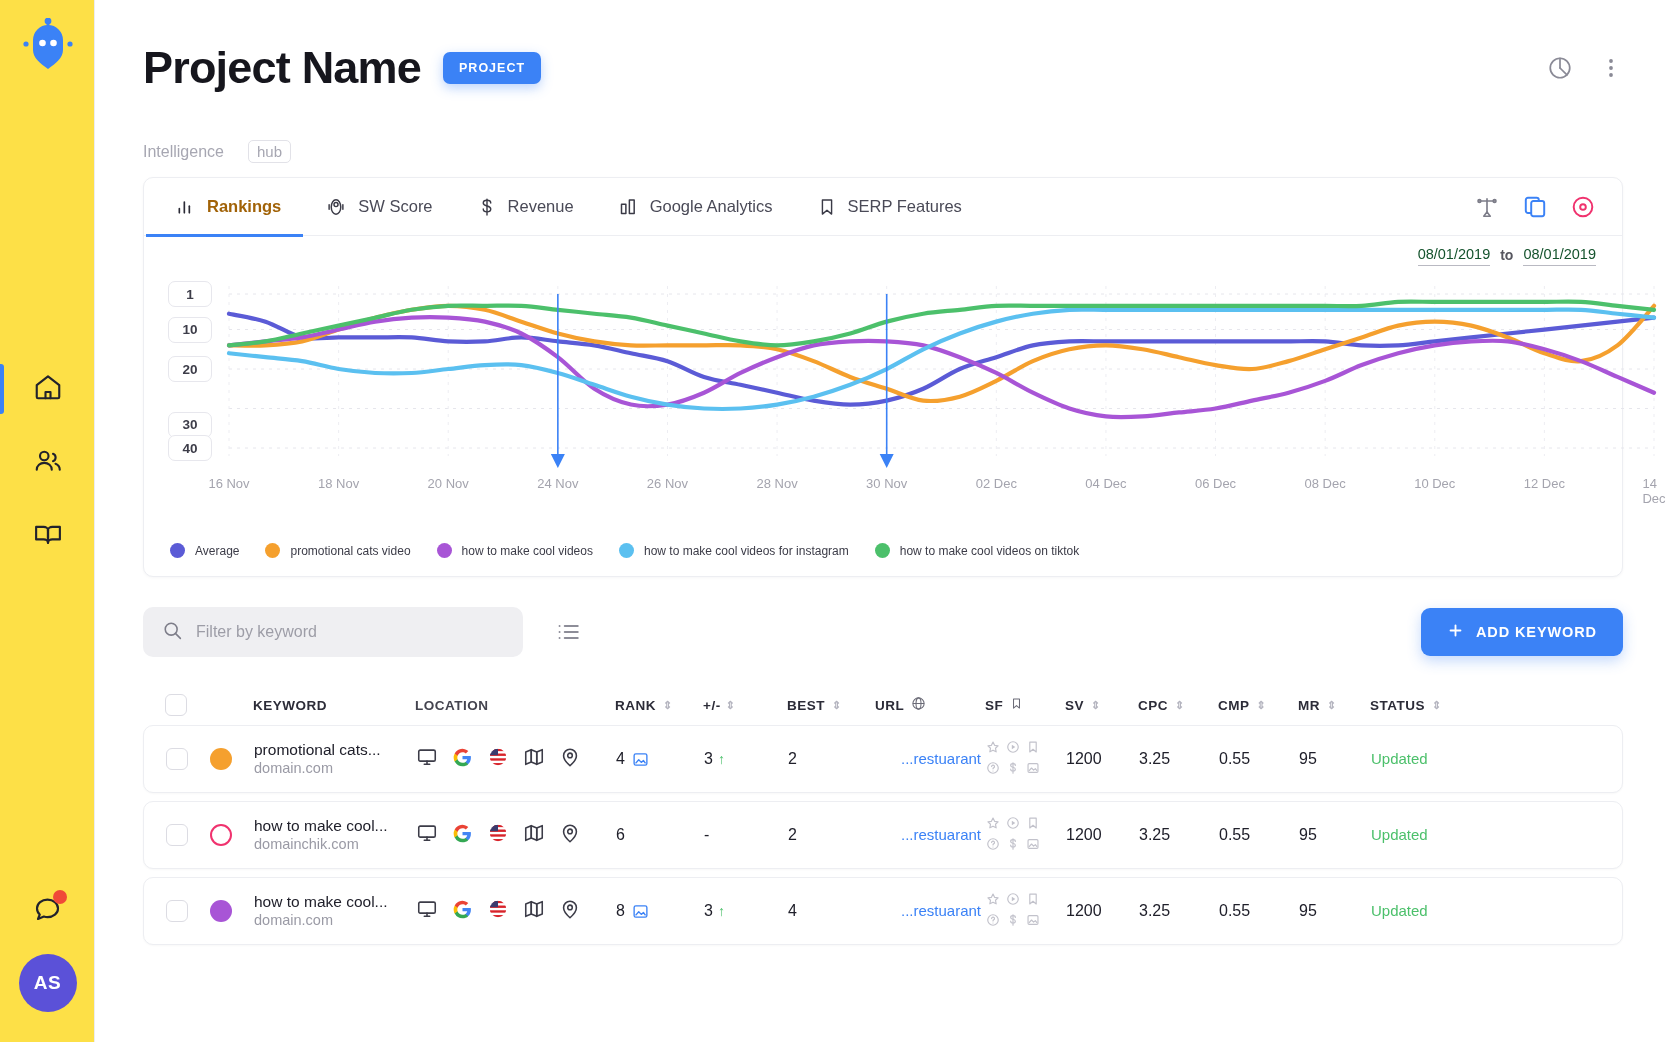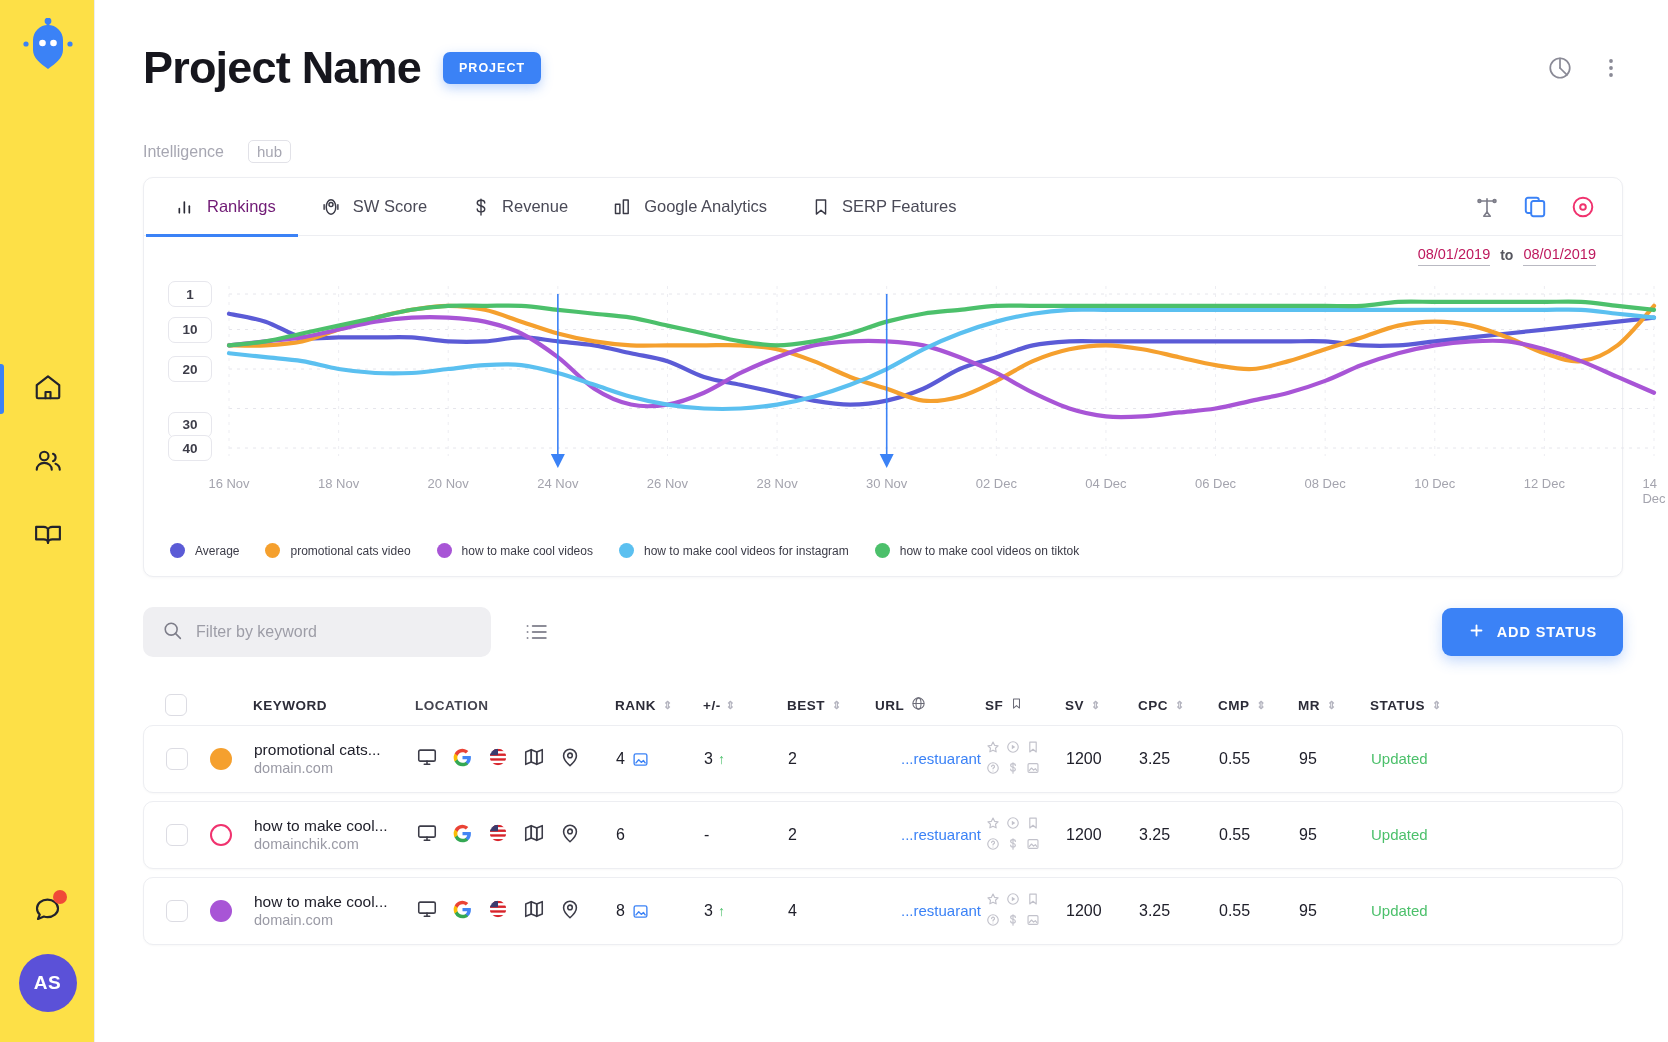--- a/index.html
+++ b/index.html
@@ -70,50 +70,50 @@
     position: relative;
   }
   .tabs { display: flex; align-items: center; height: 58px; border-bottom: 1px solid #edeef2; padding: 0 0 0 2px; }
   .tab {
     display: flex; align-items: center; gap: 11px;
     height: 58px; padding: 0 22px;
     font-size: 16.5px; color: #4a4a57; cursor: pointer;
     position: relative; white-space: nowrap;
   }
   .tab:first-child { padding-left: 30px; }
-  .tab.active { color: #701a75; }
+  .tab.active { color: #a16207; font-weight: bold; }
   .tab.active::after {
     content: ""; position: absolute; left: 0; right: 0; bottom: -1px; height: 3px; background: #3b82f6;
   }
   .tab-ic { color: #3a3a46; display: flex; align-items: center; }
   .tabs-right { margin-left: auto; display: flex; align-items: center; gap: 22px; padding-right: 26px; }
 
   
   .daterow { position: absolute; top: 68px; right: 26px; display: flex; align-items: flex-end; gap: 10px; }
-  .date-val { font-size: 14.5px; color: #be185d; border-bottom: 1.5px solid #b9b9c2; padding-bottom: 3px; }
+  .date-val { font-size: 14.5px; color: #14532d; border-bottom: 1.5px solid #b9b9c2; padding-bottom: 3px; }
   .date-to { font-size: 14px; font-weight: bold; color: #56565f; padding-bottom: 3px; }
 
   
   .chart-area { position: absolute; top: 100px; left: 0; right: 0; height: 230px; }
   .ylab {
     position: absolute; left: 24px;
     width: 44px; height: 26px;
     border: 1px solid #e7e7ed; border-radius: 7px;
     display: flex; align-items: center; justify-content: center;
     font-size: 13.5px; font-weight: bold; color: #3d3d49; background: #fff;
   }
   .xlab { position: absolute; font-size: 13px; color: #a4a4ae; transform: translateX(-50%); }
   .legend { position: absolute; bottom: 18px; left: 26px; right: 20px; display: flex; align-items: center; gap: 26px; }
   .lg-item { display: flex; align-items: center; gap: 10px; font-size: 12px; color: #3c3c48; white-space: nowrap; }
   .lg-dot { width: 15px; height: 15px; border-radius: 50%; flex: 0 0 15px; }
 
   
   .toolbar { margin-top: 30px; display: flex; align-items: center; }
   .filter-box {
-    width: 348px; height: 50px; background: #efeff2; border-radius: 10px;
+    width: 380px; height: 50px; background: #efeff2; border-radius: 10px;
     display: flex; align-items: center; gap: 13px; padding: 0 19px;
   }
   .filter-input {
     border: none; background: transparent; outline: none;
     font-size: 16px; color: #3d3d49; font-family: "Liberation Sans", sans-serif; width: 100%;
   }
   .filter-input::placeholder { color: #9d9da7; }
   .list-toggle { margin-left: 32px; color: #8d8d98; cursor: pointer; display: flex; }
   .add-btn {
     margin-left: auto; background: #3b82f6; color: #fff;
@@ -432,21 +432,21 @@
             <path d="M4.2 17.5h.01"></path>
         </svg>
       </span>
       <button class="add-btn">
         <span>
           <svg width="17" height="17" viewBox="0 0 24 24" fill="none" stroke="#fff" stroke-width="2.6" stroke-linecap="round">
             <path d="M12 5v14"></path>
               <path d="M5 12h14"></path>
           </svg>
         </span>
-        <span>ADD STATUS</span>
+        <span>ADD KEYWORD</span>
       </button>
     </div>
 
     <div class="table">
       <div class="thead">
         <div class="c-check">
           <span class="cb"></span>
         </div>
         <div class="c-dot"></div>
         <div class="c-kw th">KEYWORD</div>

